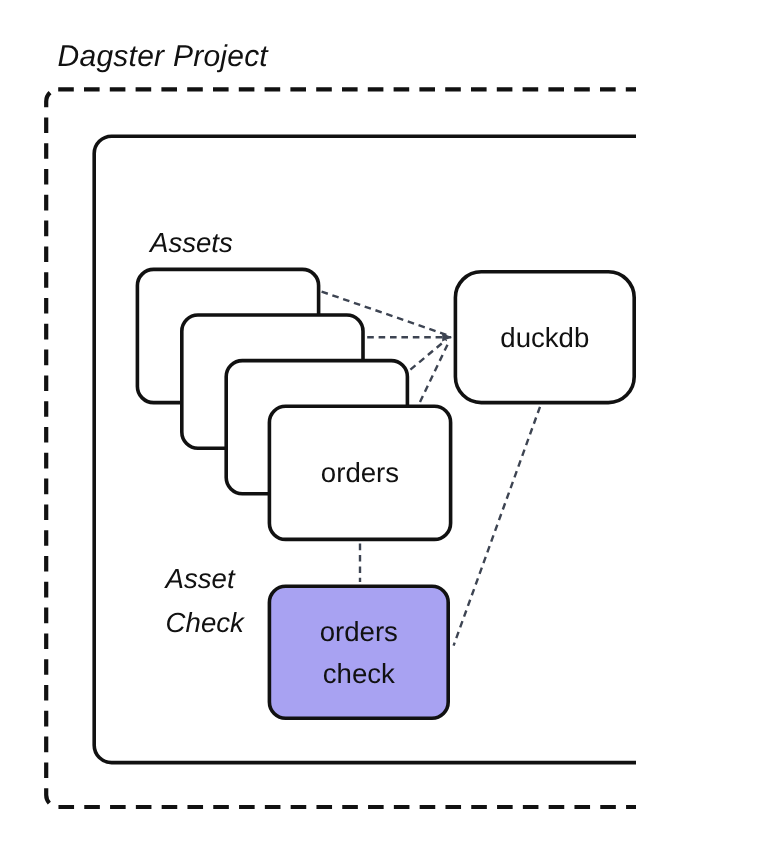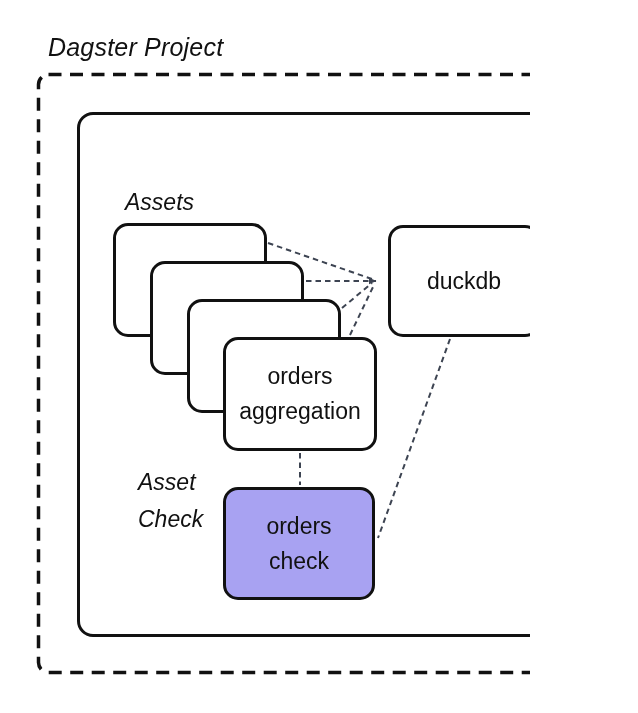--- a/index.html
+++ b/index.html
@@ -67,23 +67,24 @@
     line-height: 35px;
     text-align: center;
   }
   .card { width: 154px; height: 114px; }
   .card-1 { left: 113px; top: 223px; }
   .card-2 { left: 150px; top: 261px; }
   .card-3 { left: 187px; top: 299px; }
   .card-front { left: 223px; top: 337px; }
 
   .resource-node {
-    left: 388px; top: 225px;
+    left: 378px; top: 225px;
     width: 152px; height: 112px;
     border-width: 3.5px;
+    border-radius: 23px;
   }
   .asset-check-node {
     left: 223px; top: 487px;
     width: 152px; height: 113px;
     border-width: 3.5px;
     background: var(--asset-check-fill);
   }
 
   svg.overlay {
     position: absolute;
@@ -133,21 +134,20 @@
   <div class="abs group-label asset-check-label">
     <span>Asset</span>
     <span>Check</span>
   </div>
 
   <div class="abs node card card-1"></div>
   <div class="abs node card card-2"></div>
   <div class="abs node card card-3"></div>
   <div class="abs node card card-front">
     <div>orders</div>
-    <div>aggregation</div>
   </div>
 
   <div class="abs node resource-node">
     <div>duckdb</div>
   </div>
 
   <div class="abs node asset-check-node">
     <div>orders</div>
     <div>check</div>
   </div>

